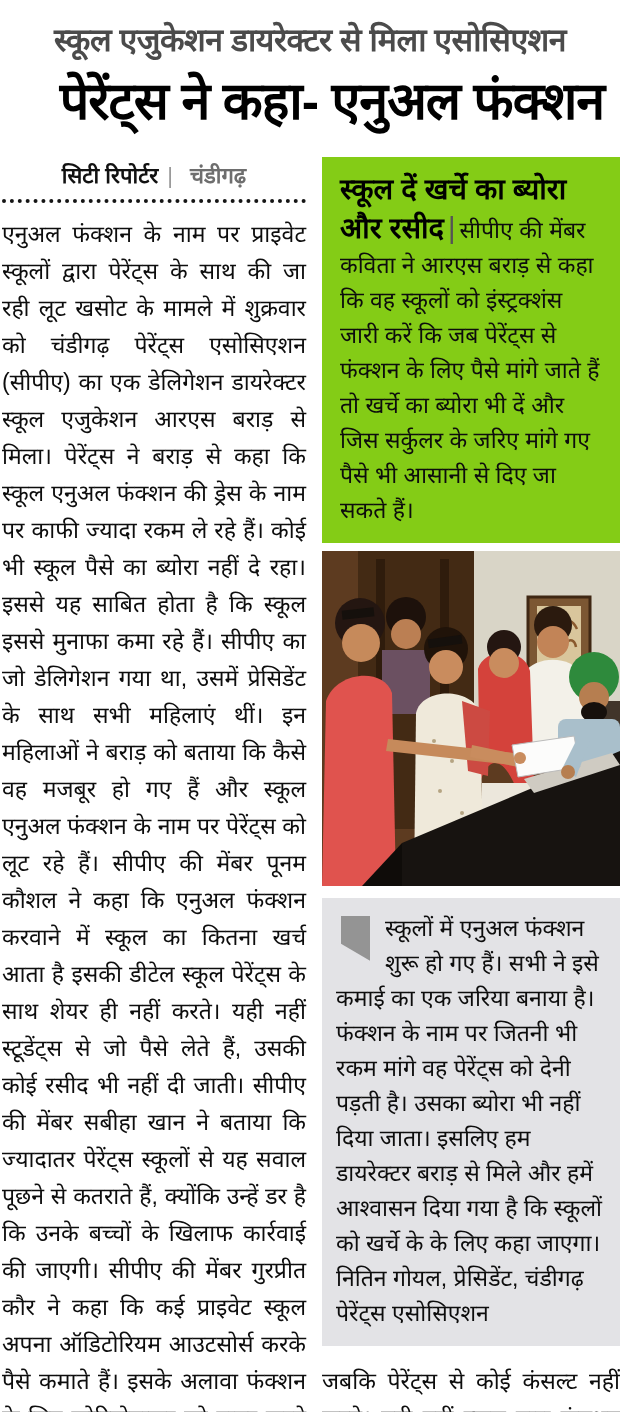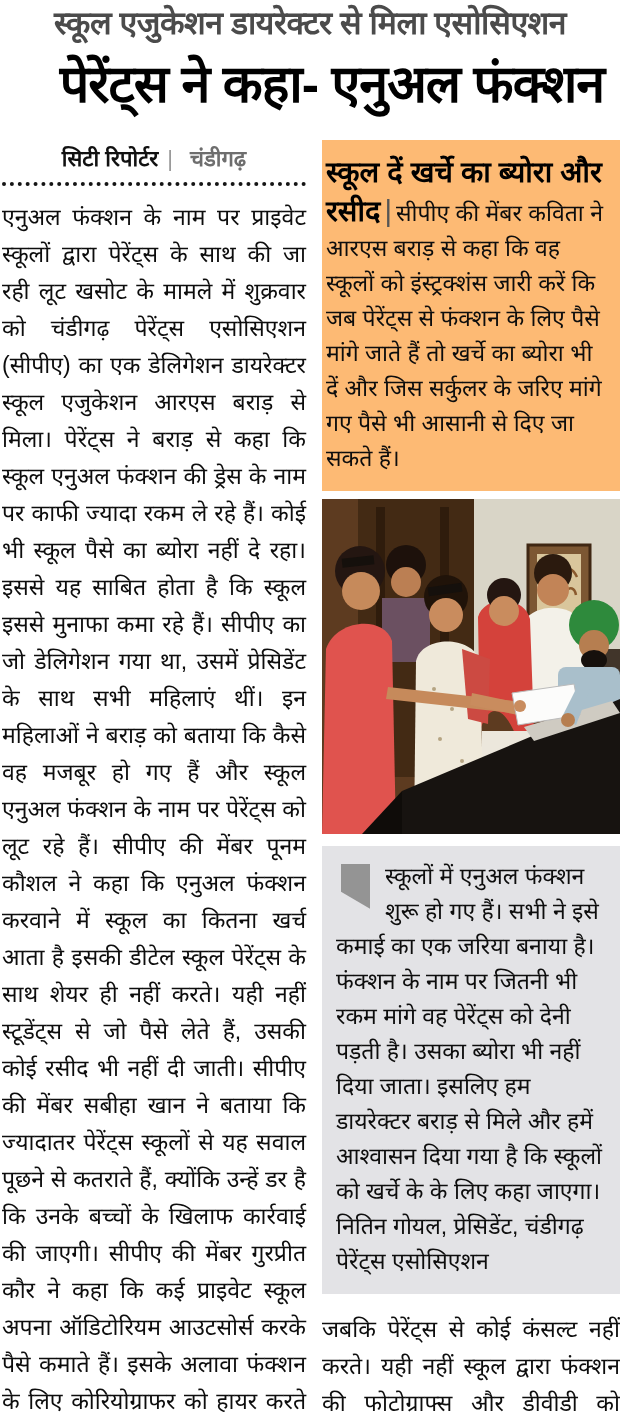--- a/index.html
+++ b/index.html
@@ -11,21 +11,21 @@
     overflow: hidden;
     background: #ffffff;
     font-family: "Liberation Sans", "DejaVu Sans", sans-serif;
     color: #111;
   }
   .kicker {
     font-size: 32px;
     font-weight: 700;
     color: #4b4b4b;
     text-align: center;
-    padding-top: 3px;
+    padding-top: 20px;
     line-height: 1.3;
     letter-spacing: -0.5px;
   }
   .headline {
     margin: 4px 0 0 0;
     font-size: 52px;
     font-weight: 800;
     line-height: 1.37;
     color: #000;
     text-align: center;
@@ -56,22 +56,22 @@
     margin: 10px 0 0 0;
   }
   .body-text {
     margin: 13px 0 0 0;
     font-size: 23px;
     line-height: 37px;
     text-align: justify;
     color: #0d0d0d;
   }
   .box1 {
-    background: #fdba74;
-    padding: 13px 13px 15px 4px;
+    background: #84cc16;
+    padding: 13px 13px 15px 18px;
   }
   .box1 .t { font-size: 29px; font-weight: 800; line-height: 39px; color: #000; }
   .box1 .sep { font-size: 29px; font-weight: 400; color: #555; padding: 0 4px; }
   .box1 .tx { font-size: 23px; line-height: 35px; color: #0d0d0d; }
   .photo-wrap { margin-top: 8px; width: 298px; height: 335px; }
   .photo-wrap svg { display: block; }
   .quote {
     background: #e3e3e6;
     margin-top: 12px;
     padding: 13px 12px 15px 14px;

